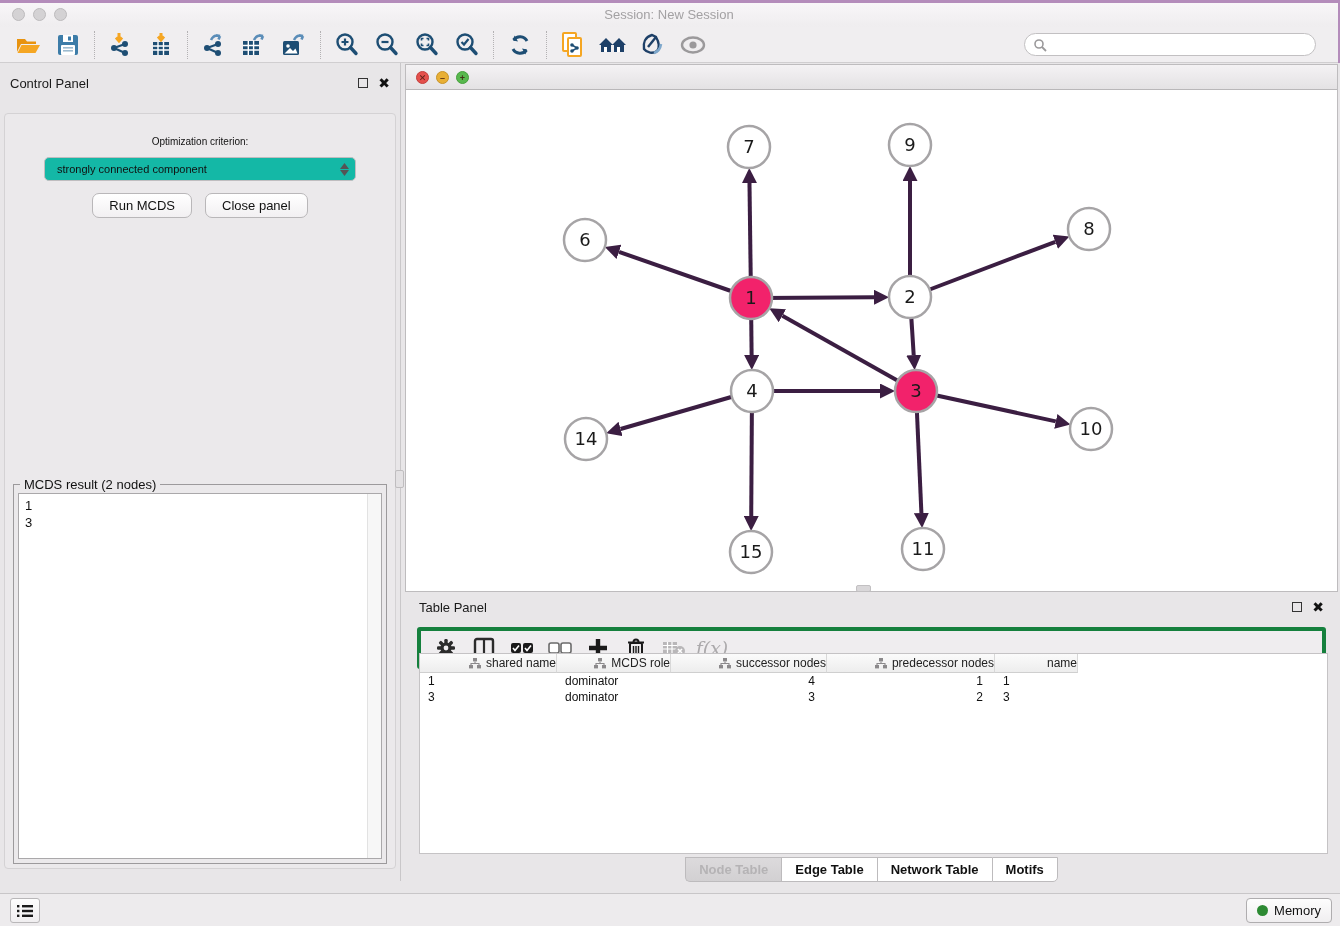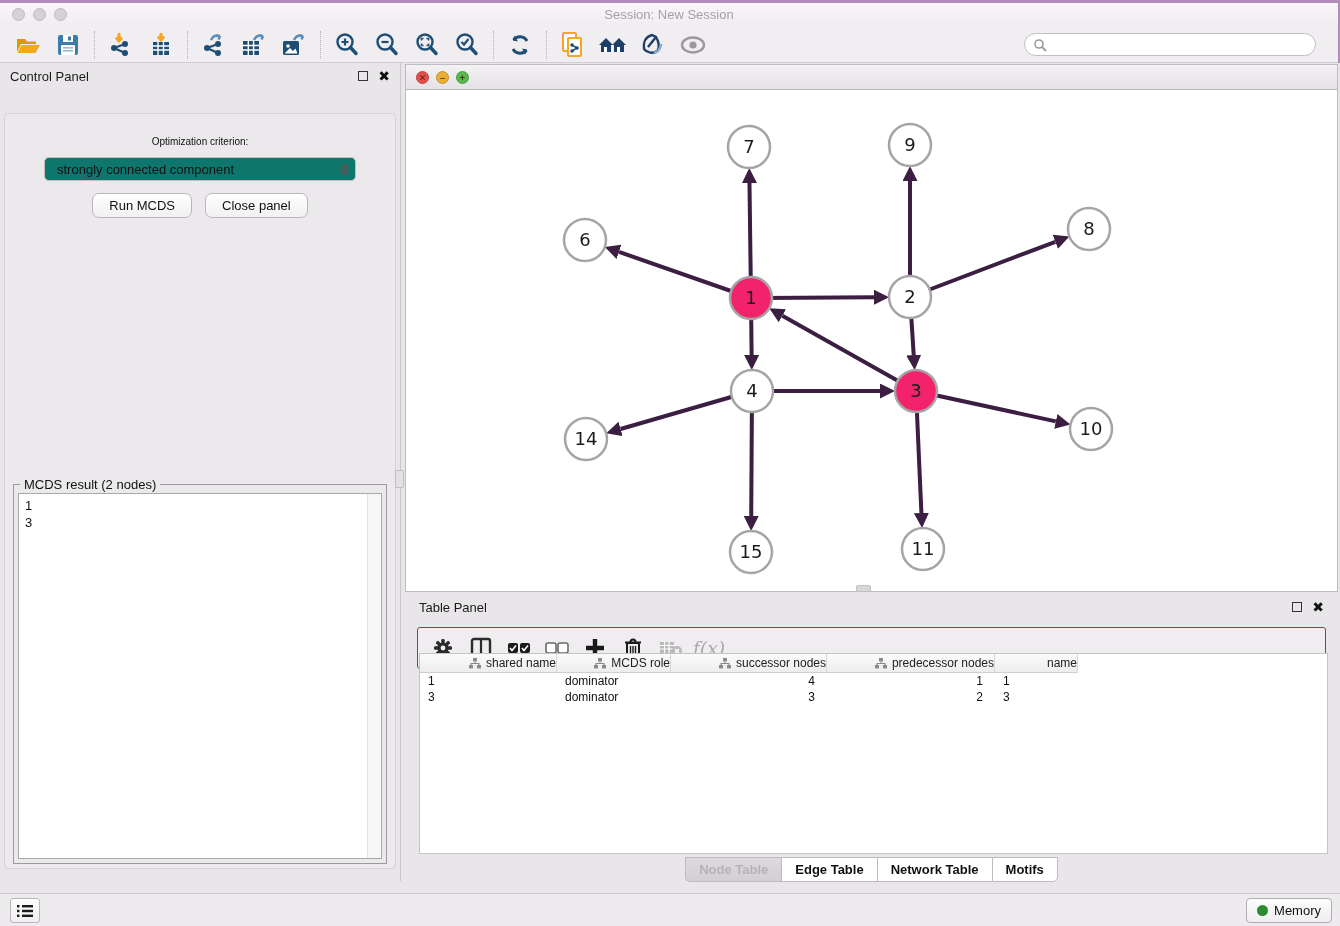--- a/index.html
+++ b/index.html
@@ -13,33 +13,33 @@
   .traffic .dot { width:13px; height:13px; border-radius:50%; background:#D4D2D4; border:1px solid #BDBBBD; }
   .win-title { position:absolute; left:0; right:0; top:4px; text-align:center; color:#A3A1A3; font-size:13px; }
   .toolbar { height:36px; background:#F0EEF0; border-bottom:1px solid #D0CED0; display:flex; align-items:center; padding:0 8px; }
   .tb-btn { width:40px; height:32px; display:flex; align-items:center; justify-content:center; }
   .tb-sep { width:1px; height:28px; border-left:1px dotted #B3B1B3; margin:0 6px; }
   .search-wrap { margin-left:auto; margin-right:14px; width:292px; height:23px; border:1px solid #C2C0C2; border-radius:12px; background:#fff; display:flex; align-items:center; padding:0 8px; }
   .search-wrap input { border:none; outline:none; flex:1; font-size:12px; background:transparent; }
 
   
   .control-panel { position:absolute; left:0; top:63px; width:401px; height:818px; background:#E8E6E8; border-right:1px solid #C9C7C9; }
-  .panel-title-row { height:26px; display:flex; align-items:center; padding:0 10px; }
+  .panel-title-row { height:26px; display:flex; align-items:center; padding:0 10px;margin-top:7px; }
   .panel-title { font-size:13px; color:#1a1a1a; }
   .panel-title-icons { margin-left:auto; display:flex; gap:10px; align-items:center; }
   .float-box { width:10px; height:10px; border:1.5px solid #333; }
   .close-x { font-size:14px; font-weight:bold; color:#111; line-height:10px; }
   .cp-tabs { display:flex; justify-content:center; position:relative; z-index:2; margin-top:4px; }
   .cp-tab { padding:4px 14px; font-size:13px; font-weight:bold; background:#fff; border:1px solid #BDBBBD; border-right:none; color:#111; }
   .cp-tab:first-child { border-radius:5px 0 0 0; }
   .cp-tab:last-child { border-right:1px solid #BDBBBD; border-radius:0 5px 0 0; }
   .cp-tab.active { background:linear-gradient(#E4E2E4,#D4D2D4); color:#BDBBBD; }
   .cp-body { position:absolute; left:4px; right:4px; top:50px; bottom:12px; background:#EBE9EB; border:1px solid #D4D2D4; border-radius:4px; }
   .opt-label { text-align:center; margin-top:22px; font-size:10px; color:#111; }
-  .criterion { margin:10px auto 0; width:312px; height:24px; background:#0f766e; border:1px solid #BFBDBF; border-radius:5px; display:flex; align-items:center; padding:0 6px 0 12px; font-size:13px; }
+  .criterion { margin:10px auto 0; width:312px; height:24px; background:#14b8a6; border:1px solid #BFBDBF; border-radius:5px; display:flex; align-items:center; padding:0 6px 0 12px; font-size:11px; }
   .criterion .stepper { margin-left:auto; display:flex; flex-direction:column; gap:1px; }
   .mac-btn-row { display:flex; justify-content:center; gap:13px; margin-top:12px; }
   .mac-btn { background:linear-gradient(#FFFFFF,#F2F0F2); border:1px solid #B9B7B9; border-radius:7px; padding:4px 16px; font-size:13px; color:#111; }
   .result-fieldset { position:absolute; left:8px; right:8px; top:370px; bottom:4px; border:1px solid #9C9A9C; background:#EBE9EB;padding-left:36px; }
   .result-legend { position:absolute; top:-8px; left:6px; background:#EBE9EB; padding:0 4px; font-size:13px; color:#111; }
   .result-area { position:absolute; left:4px; right:4px; top:8px; bottom:4px; background:#fff; border:1px solid #AAA8AA; display:flex; }
   .result-text { flex:1; padding:3px 6px; font-size:13px; line-height:17px; white-space:pre; color:#111; }
   .result-scroll { width:14px; background:#F7F7F7; border-left:1px solid #E2E2E2; }
 
   
@@ -52,21 +52,21 @@
   .nw-lights { position:absolute; left:10px; top:6px; display:flex; gap:7px; }
   .light { width:13px; height:13px; border-radius:50%; display:flex; align-items:center; justify-content:center; font-size:9px; font-weight:bold; color:rgba(60,20,10,.8); }
   .light.red { background:#E4504C; border:1px solid #C43E3C; }
   .light.yellow { background:#E8AF35; border:1px solid #C89428; }
   .light.green { background:#58B84E; border:1px solid #45A03C; }
   .nw-title { position:absolute; left:0; right:0; top:4px; text-align:center; font-size:14px; color:#111;margin-top:32px; }
   .nw-canvas { position:absolute; top:25px; left:0; right:0; bottom:0; background:#fff; }
 
   
   .table-panel { position:absolute; left:405px; top:595px; width:933px; height:295px; background:#E8E6E8; }
-  .tp-toolbar { margin:8px 12px 0 12px; height:42px; background:#EFEDEF; border:1px solid #15803d; border-radius:3px; display:flex; align-items:center; padding:0 8px; gap:4px; }
+  .tp-toolbar { margin:8px 12px 0 12px; height:42px; background:#EFEDEF; border:4px solid #15803d; border-radius:3px; display:flex; align-items:center; padding:0 8px; gap:4px; }
   .tp-btn { width:34px; height:34px; display:flex; align-items:center; justify-content:center; }
   .fx { font-family:"DejaVu Serif","Liberation Serif",serif; font-style:italic; font-size:19px; color:#ABA9AB; }
   .data-table { position:absolute; left:14px; right:10px; top:58px; bottom:36px; background:#fff; border:1px solid #C5C3C5; overflow:hidden; }
   .dt-header { display:flex; height:19px; }
   .dt-hcell { background:linear-gradient(#FBFBFB,#EDEDED); border-right:1px solid #D8D8D8; border-bottom:1px solid #CFCFCF; display:flex; align-items:center; justify-content:flex-end; gap:5px; font-size:12px; color:#222; }
   .dt-row { display:flex; height:16px; font-size:12px; color:#111; }
   .dt-cell { padding:1px 10px 0 8px; }
   .dt-cell.right { text-align:right; padding-right:12px; }
   .tp-tabs { position:absolute; left:0; right:0; bottom:8px; display:flex; justify-content:center; }
   .tp-tab { padding:4px 13px; font-size:13px; font-weight:bold; background:#fff; border:1px solid #BDBBBD; border-right:none; color:#111; }

